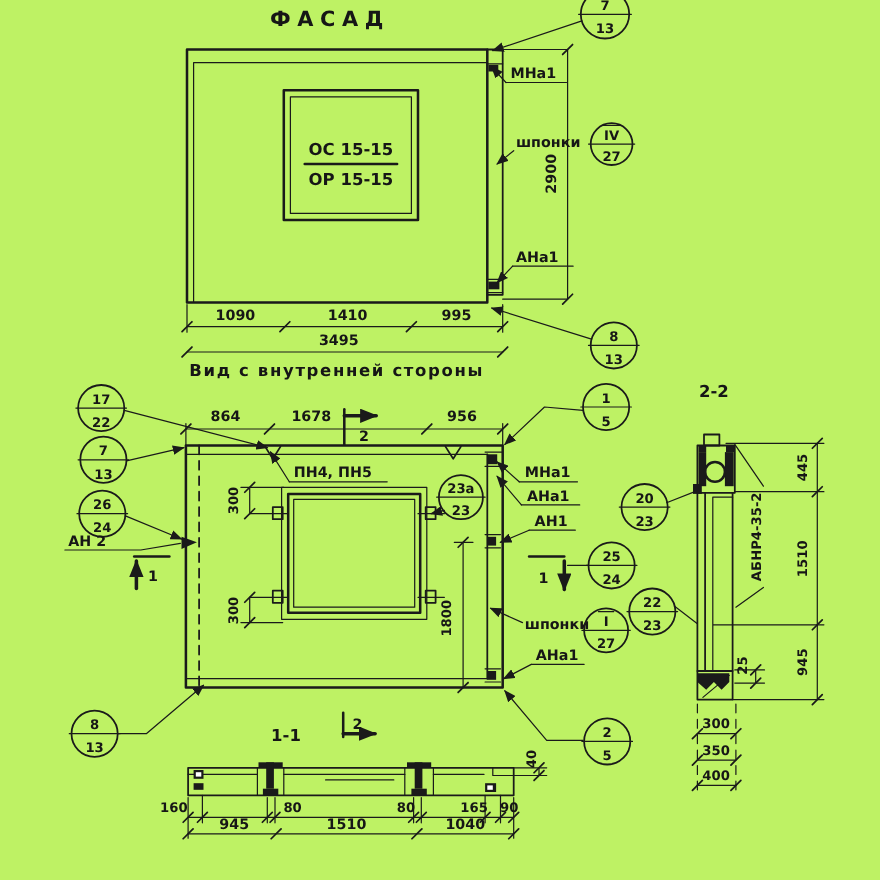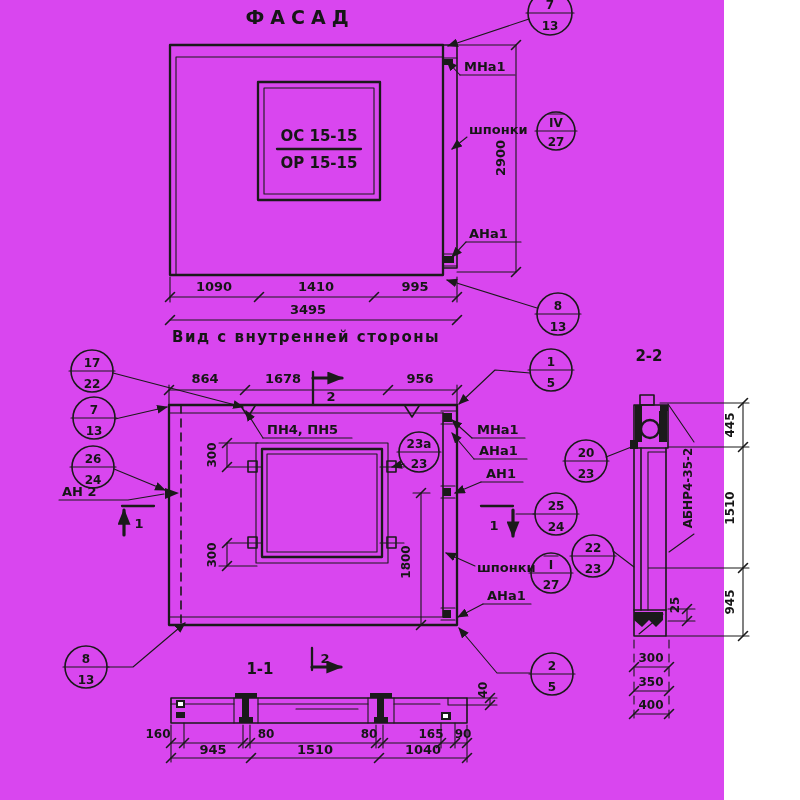--- a/index.html
+++ b/index.html
@@ -1,16 +1,16 @@
 <!DOCTYPE html>
 <html><head>
 <meta charset="utf-8">
 <style>
   html,body{margin:0;padding:0;background:#ffffff;}
-  #stage{width:724px;height:800px;position:relative;background:#d946ef;}
+  #stage{width:800px;height:800px;position:relative;background:#bef264;}
   svg{display:block;}
   .ln{stroke:#1a1a1a;fill:none;stroke-linecap:round;stroke-linejoin:round;}
   .w1{stroke-width:1.1;}
   .w15{stroke-width:1.6;}
   .w2{stroke-width:2.3;}
   .w3{stroke-width:3.2;}
   .dash{stroke-dasharray:8 6;}
   .fill{fill:#1a1a1a;stroke:none;}
   .wfill{fill:#ffffff;stroke:none;}
   text{font-family:"DejaVu Sans","Liberation Sans",sans-serif;fill:#161616;font-weight:bold;}

